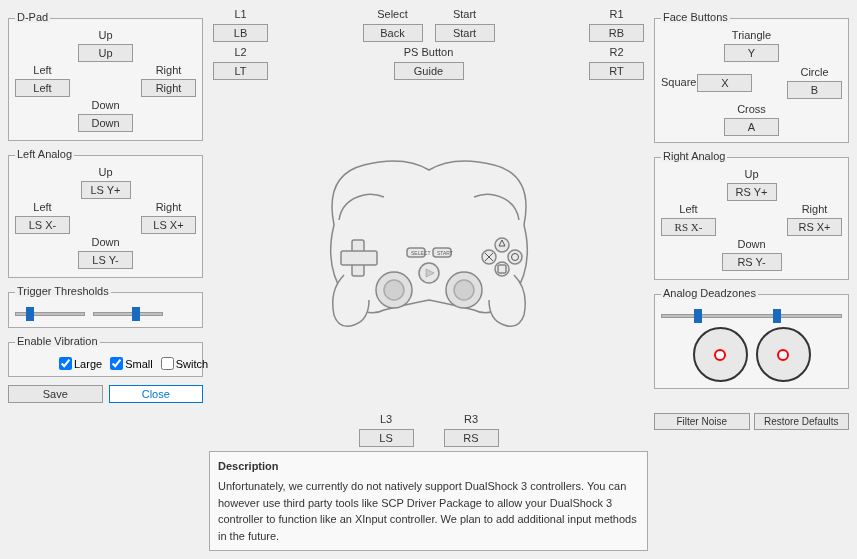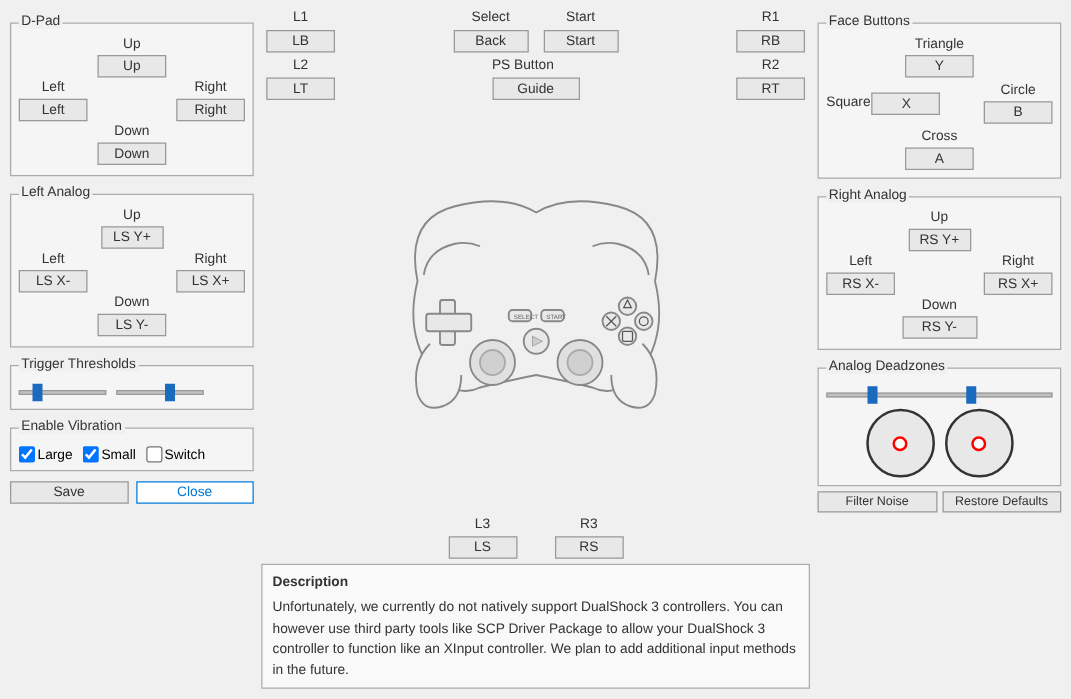--- a/index.html
+++ b/index.html
@@ -91,20 +91,21 @@
     }
     .analog-section {
       position: relative;
       padding-top: 10px;
     }
     .checkbox-row {
       display: flex;
       gap: 8px;
       align-items: center;
       margin-top: 4px;
+      margin-left: 44px;
     }
     .checkbox-item {
       display: flex;
       align-items: center;
       gap: 2px;
     }
     .footer-buttons {
       display: flex;
       gap: 6px;
       margin-top: 4px;
@@ -275,21 +276,21 @@
         <div style="display:flex;gap:12px;">
           <div style="display:flex;flex-direction:column;align-items:center;gap:2px;">
             <span class="section-label">Select</span>
             <button class="btn" style="width:60px;">Back</button>
           </div>
           <div style="display:flex;flex-direction:column;align-items:center;gap:2px;">
             <span class="section-label">Start</span>
             <button class="btn" style="width:60px;">Start</button>
           </div>
         </div>
-        <div style="display:flex;flex-direction:column;align-items:flex-start;gap:2px;">
+        <div style="display:flex;flex-direction:column;align-items:center;gap:2px;">
           <span class="section-label">PS Button</span>
           <button class="btn" style="width:70px;">Guide</button>
         </div>
       </div>
 
       <div style="display:flex;flex-direction:column;gap:4px;">
         <div style="display:flex;flex-direction:column;align-items:center;gap:2px;">
           <span class="section-label">R1</span>
           <button class="btn" style="width:55px;">RB</button>
         </div>
@@ -398,21 +399,21 @@
       <span class="group-box-title">Right Analog</span>
       <div class="dpad-row">
         <div style="display:flex;flex-direction:column;align-items:center;gap:1px;">
           <span class="section-label">Up</span>
           <button class="btn" style="width:36px;">RS Y+</button>
         </div>
       </div>
       <div class="dpad-sides">
         <div style="display:flex;flex-direction:column;align-items:center;gap:1px;">
           <span class="section-label">Left</span>
-          <button class="btn" style="width:55px;">RS X-</button>
+          <button class="btn" style="width:55px;font-family:Liberation Serif, serif;">RS X-</button>
         </div>
         <div style="width:10px;"></div>
         <div style="display:flex;flex-direction:column;align-items:center;gap:1px;">
           <span class="section-label">Right</span>
           <button class="btn" style="width:55px;">RS X+</button>
         </div>
       </div>
       <div class="dpad-row">
         <div style="display:flex;flex-direction:column;align-items:center;gap:1px;">
           <span class="section-label">Down</span>
@@ -433,18 +434,18 @@
       <div class="analog-deadzone-circles">
         <div class="deadzone-circle">
           <div class="deadzone-inner"></div>
         </div>
         <div class="deadzone-circle">
           <div class="deadzone-inner"></div>
         </div>
       </div>
     </div>
 
-    <div style="display:flex;gap:4px;margin-top:0;align-items:flex-end;">
+    <div style="display:flex;gap:4px;margin-top:20px;align-items:flex-end;">
       <button class="btn" style="flex:1;font-size:10px;">Filter Noise</button>
       <button class="btn" style="flex:1;font-size:10px;">Restore Defaults</button>
     </div>
   </div>
 </div>
 
 </body></html>

